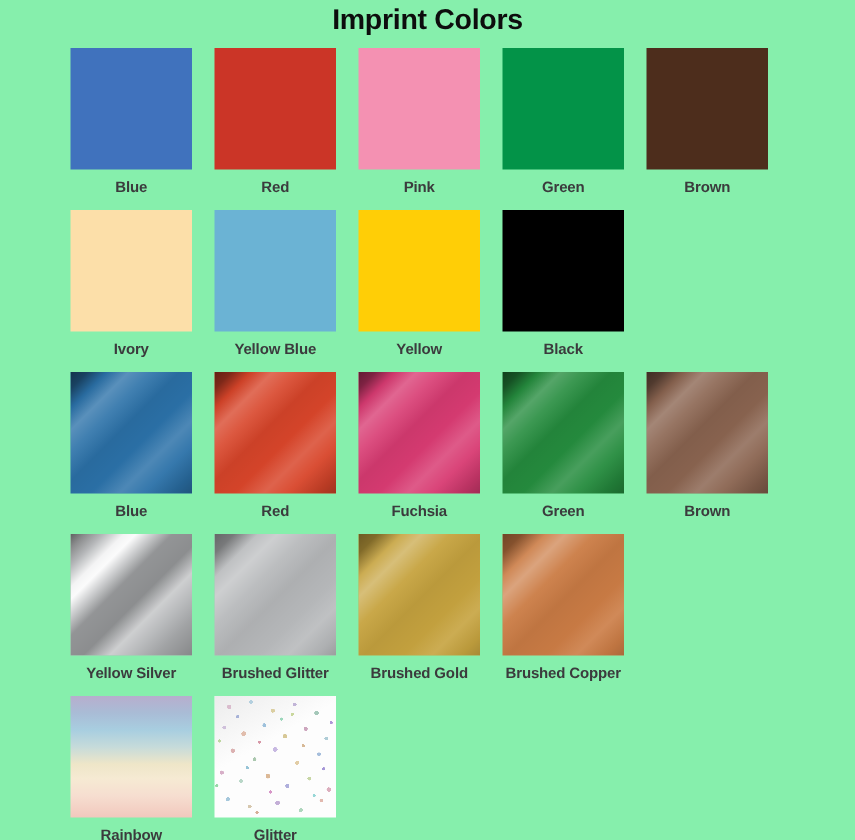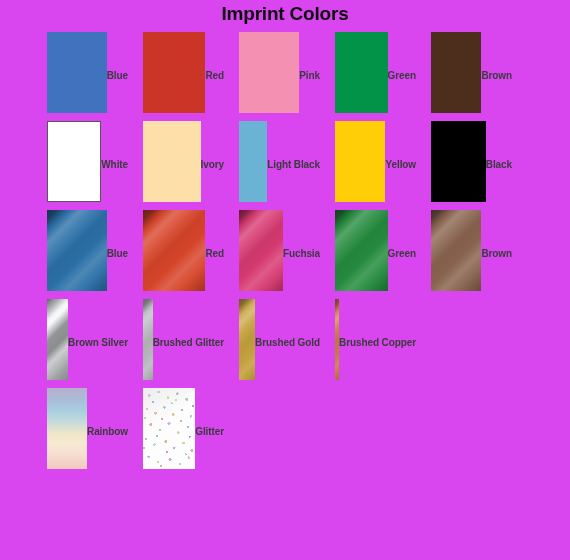--- a/index.html
+++ b/index.html
@@ -12,21 +12,21 @@
     height: 560px;
     font-family: "Liberation Sans", sans-serif;
     -webkit-font-smoothing: antialiased;
     overflow: hidden;
   }
 
   #page {
     position: relative;
     width: 570px;
     height: 560px;
-    background: #d946ef;
+    background: #86efac;
   }
 
   #title {
     position: absolute;
     top: 3px;
     left: 0;
     width: 570px;
     text-align: center;
     font-size: 19px;
     font-weight: bold;
@@ -45,21 +45,21 @@
   .row {
     display: flex;
     flex-direction: row;
     margin-bottom: 8px;
   }
 
   .cell {
     width: 81px;
     margin-right: 15px;
     display: flex;
-    flex-direction: row;
+    flex-direction: column;
     align-items: center;
   }
   .cell:last-child { margin-right: 0; align-items: center; }
   .cell.empty .swatch { visibility: hidden; }
   .cell.empty .label { visibility: hidden; }
 
   .swatch {
     width: 81px;
     height: 81px;
     box-sizing: border-box;
@@ -224,30 +224,26 @@
           <div class="swatch" style="background-color: rgb(3, 147, 72);"></div>
           <div class="label">Green</div>
         </div>
         <div class="cell">
           <div class="swatch" style="background-color: rgb(77, 45, 28);"></div>
           <div class="label">Brown</div>
         </div>
       </div>
       <div class="row">
         <div class="cell">
-          <div class="swatch bordered" style="background-color: rgb(255, 255, 255);"></div>
-          <div class="label">White</div>
-        </div>
-        <div class="cell">
           <div class="swatch" style="background-color: rgb(252, 223, 169);"></div>
           <div class="label">Ivory</div>
         </div>
         <div class="cell">
           <div class="swatch" style="background-color: rgb(107, 179, 212);"></div>
-          <div class="label">Light Black</div>
+          <div class="label">Yellow Blue</div>
         </div>
         <div class="cell">
           <div class="swatch" style="background-color: rgb(255, 206, 6);"></div>
           <div class="label">Yellow</div>
         </div>
         <div class="cell">
           <div class="swatch" style="background-color: rgb(0, 0, 0);"></div>
           <div class="label">Black</div>
         </div>
       </div>
@@ -269,21 +265,21 @@
           <div class="label">Green</div>
         </div>
         <div class="cell">
           <div class="swatch gloss" style="background-color: rgb(138, 100, 80);"></div>
           <div class="label">Brown</div>
         </div>
       </div>
       <div class="row">
         <div class="cell">
           <div class="swatch bright" style="background-color: rgb(179, 181, 183);"></div>
-          <div class="label">Brown Silver</div>
+          <div class="label">Yellow Silver</div>
         </div>
         <div class="cell">
           <div class="swatch brushed" style="background-color: rgb(184, 186, 188);"></div>
           <div class="label">Brushed Glitter</div>
         </div>
         <div class="cell">
           <div class="swatch brushed" style="background-color: rgb(198, 163, 63);"></div>
           <div class="label">Brushed Gold</div>
         </div>
         <div class="cell">

